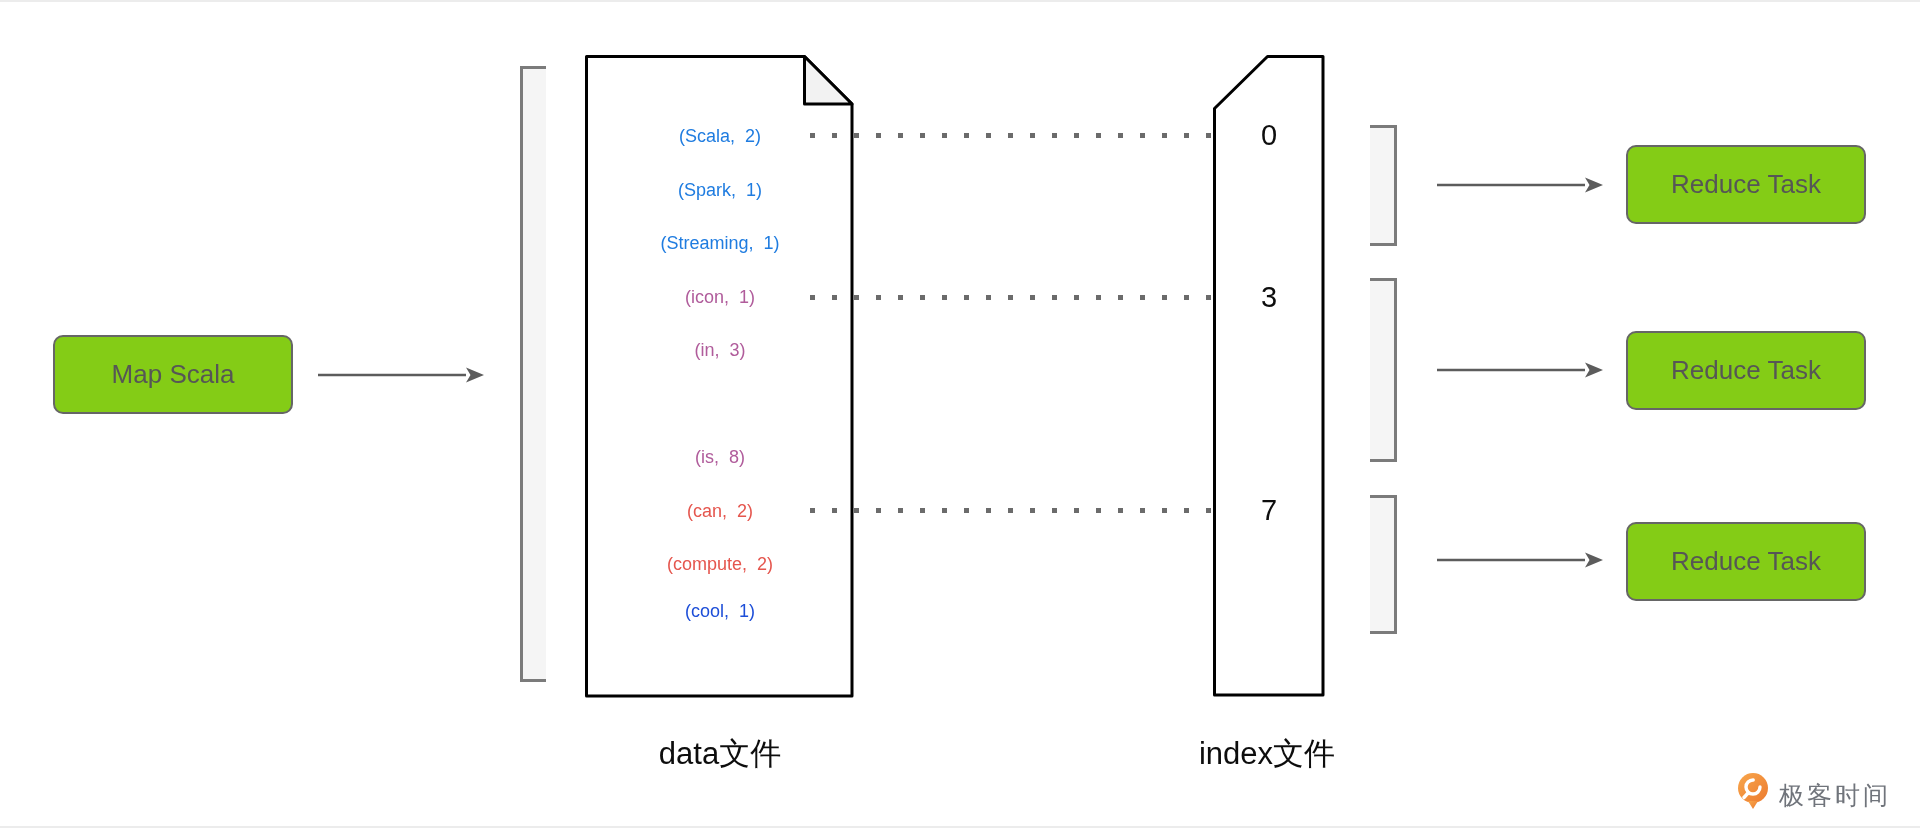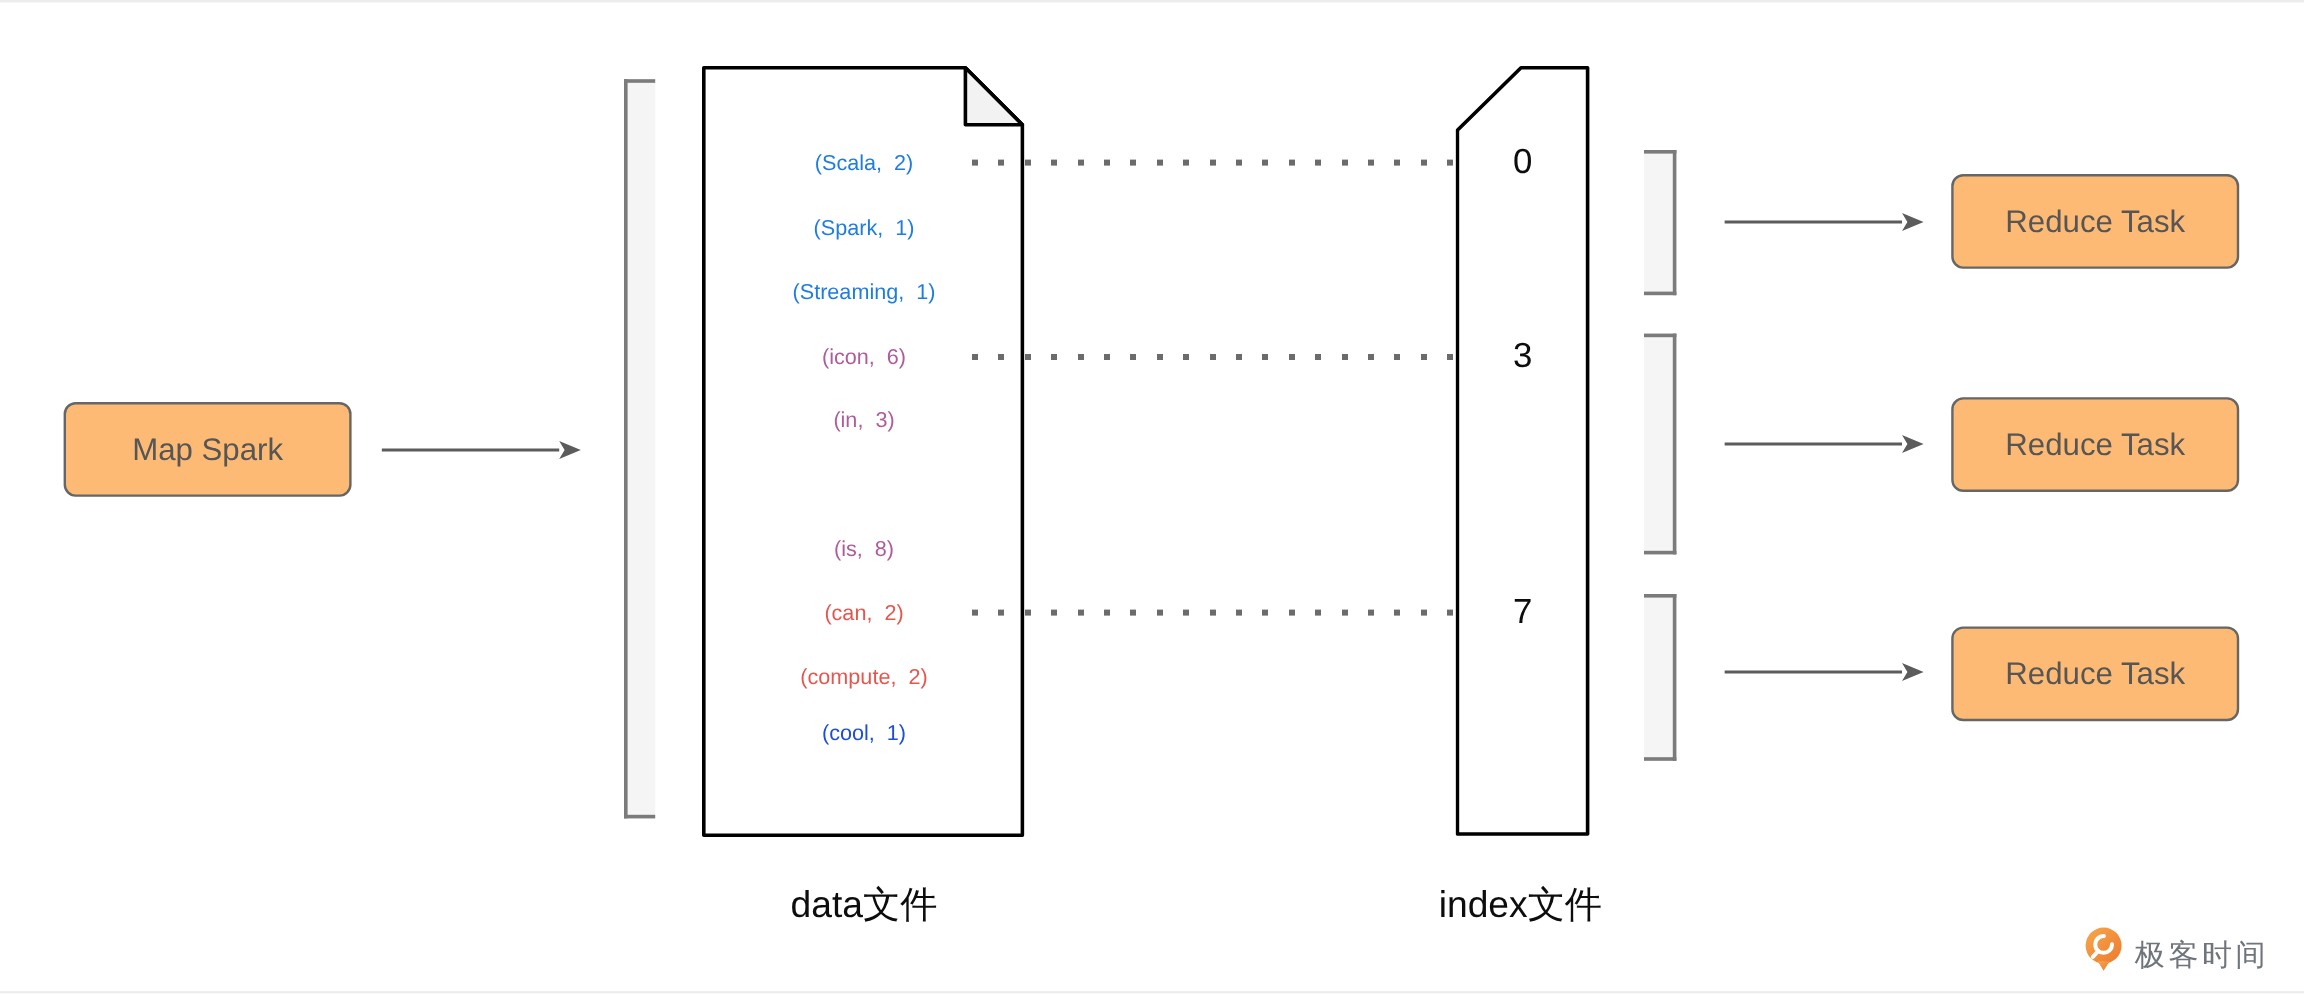--- a/index.html
+++ b/index.html
@@ -16,21 +16,21 @@
     overflow: hidden;
   }
 
   .abs { position: absolute; }
 
   
   .task-node {
     position: absolute;
     width: 240px;
     height: 79px;
-    background: #fdba74;
+    background: #84cc16;
     border: 2px solid #666666;
     border-radius: 10px;
     display: flex;
     align-items: center;
     justify-content: center;
     font-size: 26px;
     color: #565656;
   }
 
   
@@ -96,40 +96,40 @@
     color: #70747b;
     letter-spacing: 3px;
   }
 </style>
 </head>
 <body>
 
 <div class="canvas">
 
   <div class="task-node" style="left:53px; top:333px;">
-    <span>Map Spark</span>
+    <span>Map Scala</span>
   </div>
 
   <svg class="abs" style="left:318px; top:363px;" width="170" height="20" viewBox="0 0 170 20">
     <line x1="0" y1="10" x2="148" y2="10" stroke="#5c5c5c" stroke-width="2.5"></line>
     <path d="M148,2.5 L166,10 L148,17.5 L152.5,10 Z" fill="#5c5c5c"></path>
   </svg>
 
   <div class="bracket open-right" style="left:520px; top:64px; width:26px; height:616px;"></div>
 
   <svg class="abs" style="left:585px; top:53px;" width="269" height="643" viewBox="0 0 269 643">
     <polygon points="1.5,1.5 219.5,1.5 267,49 267,641 1.5,641" fill="#ffffff" stroke="#000000" stroke-width="3" stroke-linejoin="round"></polygon>
     <path d="M219.5,1.5 L219.5,49 L267,49 Z" fill="#f2f2f2" stroke="#000000" stroke-width="3" stroke-linejoin="round"></path>
   </svg>
 
   <div class="kv" style="top: 117px; color: rgb(31, 124, 224);">(Scala,  2)</div>
   <div class="kv" style="top: 171px; color: rgb(31, 124, 224);">(Spark,  1)</div>
   <div class="kv" style="top: 224px; color: rgb(31, 124, 224);">(Streaming,  1)</div>
 
-  <div class="kv" style="top: 278px; color: rgb(176, 92, 155);">(icon,  6)</div>
+  <div class="kv" style="top: 278px; color: rgb(176, 92, 155);">(icon,  1)</div>
   <div class="kv" style="top: 331px; color: rgb(176, 92, 155);">(in,  3)</div>
   <div class="kv" style="top: 438px; color: rgb(176, 92, 155);">(is,  8)</div>
 
   <div class="kv" style="top: 492px; color: rgb(229, 86, 78);">(can,  2)</div>
   <div class="kv" style="top: 545px; color: rgb(229, 86, 78);">(compute,  2)</div>
   <div class="kv" style="top: 592px; color: #1d4ed8;">(cool,  1)</div>
 
   <div class="dotted" style="top:131px;"></div>
   <div class="dotted" style="top:293px;"></div>
   <div class="dotted" style="top:506px;"></div>

